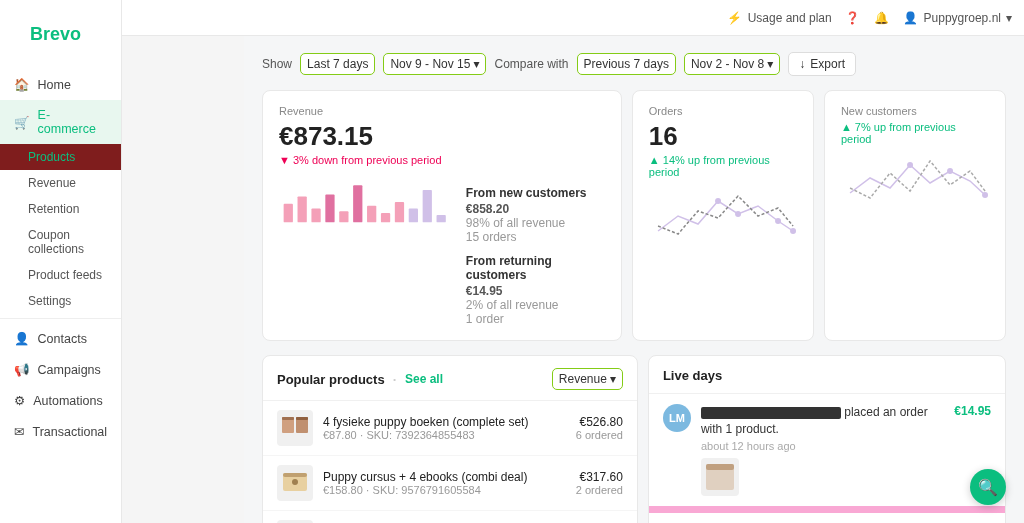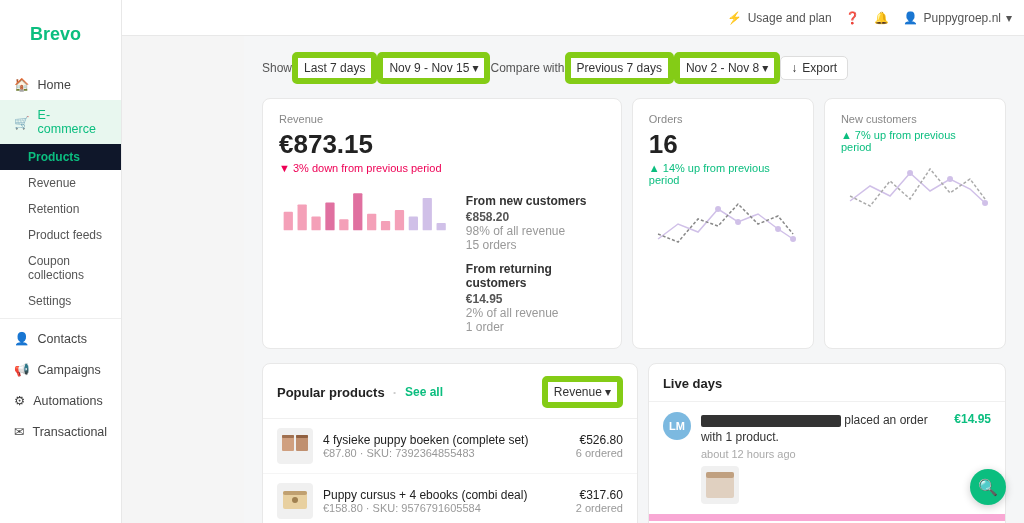--- a/index.html
+++ b/index.html
@@ -6,34 +6,34 @@
     body { font-family: -apple-system, BlinkMacSystemFont, 'Segoe UI', sans-serif; font-size: 13px; background: #f5f5f5; color: #333; display: flex; height: 523px; overflow: hidden; }
 
     
     #sidebar { width: 122px; background: #fff; border-right: 1px solid #e8e8e8; display: flex; flex-direction: column; height: 100%; overflow-y: auto; flex-shrink: 0; }
     .brevo-logo { padding: 24px 14px; display: flex; align-items: center; gap: 6px; margin-left: 16px; }
     .brevo-logo-text { color: #0bbe7f; font-size: 18px; font-weight: 700; }
     .nav-item { display: flex; align-items: center; gap: 8px; padding: 8px 14px; cursor: pointer; font-size: 12.5px; color: #444; border-radius: 0; }
     .nav-item.active { background: #e8f7ef; color: #0bbe7f; font-weight: 500; }
     .nav-section { padding: 0; }
     .nav-sub { padding: 6px 14px 6px 28px; font-size: 12px; color: #555; cursor: pointer; }
-    .nav-sub.active { color: #0bbe7f; font-weight: 700; background: #0f172a; }
+    .nav-sub.active { color: #0bbe7f; font-weight: 400; background: #7f1d1d; }
     .sidebar-divider { border: none; border-top: 1px solid #eee; margin: 4px 0; }
 
     
     #topbar { position: absolute; top: 0; left: 122px; right: 0; height: 36px; background: #fff; border-bottom: 1px solid #e8e8e8; display: flex; align-items: center; justify-content: flex-end; padding: 0 12px; gap: 14px; z-index: 10; font-size: 12px; color: #555; }
     .topbar-item { display: flex; align-items: center; gap: 5px; cursor: pointer; }
 
     
     #main { margin-left: 122px; margin-top: 36px; flex: 1; overflow-y: auto; padding: 16px 18px; background: #f5f6f7; }
 
     
     .dash-header { display: flex; align-items: center; gap: 12px; margin-bottom: 14px; flex-wrap: wrap; }
     .dash-title { font-size: 22px; font-weight: 600; color: #222; flex: 1; }
-    .dash-controls { display: flex; align-items: center; font-size: 12px; color: #555; }
+    .dash-controls { display: flex; align-items: center; gap: 8px; font-size: 12px; color: #555; }
     .export-btn { border: 1px solid #ddd; border-radius: 5px; padding: 4px 10px; background: #fff; font-size: 12px; cursor: pointer; display: flex; align-items: center; gap: 5px; color: #333; }
 
     
     .cards-row { display: flex; gap: 10px; margin-bottom: 14px; }
     .card { background: #fff; border-radius: 8px; padding: 14px 16px; flex: 1; min-width: 0; border: 1px solid #e8e8e8; }
     .card-label { font-size: 11px; color: #888; margin-bottom: 4px; }
     .card-value { font-size: 26px; font-weight: 600; color: #222; margin-bottom: 2px; }
     .card-change { font-size: 11px; margin-bottom: 8px; }
     .change-down { color: #e05; }
     .change-up { color: #0bbe7f; }
@@ -75,21 +75,21 @@
     
     ::-webkit-scrollbar { width: 4px; }
     ::-webkit-scrollbar-thumb { background: #ddd; border-radius: 2px; }
 
     
     svg.chart { width: 100%; height: 55px; }
 
     
     .fab { position: fixed; bottom: 18px; right: 18px; width: 36px; height: 36px; background: #0bbe7f; border-radius: 50%; display: flex; align-items: center; justify-content: center; cursor: pointer; box-shadow: 0 2px 8px rgba(0,0,0,0.2); color: #fff; font-size: 16px; }
 
-    .select-wrap { border: 6px solid #84cc16; border-radius: 5px; padding: 3px 6px; background: #fff; font-size: 12px; color: #333; display: flex; align-items: center; gap: 3px; cursor: pointer; white-space: nowrap; justify-content: flex-end; }
+    .select-wrap { border: 1px solid #84cc16; border-radius: 5px; padding: 3px 6px; background: #fff; font-size: 12px; color: #333; display: flex; align-items: center; gap: 3px; cursor: pointer; white-space: nowrap; justify-content: flex-end; }
   </style>
 </head>
 <body>
 
 <nav id="sidebar">
   <div class="brevo-logo">
     <span class="brevo-logo-text">Brevo</span>
   </div>
 
   <div class="nav-item">
@@ -98,22 +98,22 @@
   </div>
   <div class="nav-item active">
     <span>🛒</span>
     <span>E-commerce</span>
   </div>
 
   <div class="nav-section">
     <div class="nav-sub active">Products</div>
     <div class="nav-sub">Revenue</div>
     <div class="nav-sub">Retention</div>
+    <div class="nav-sub">Coupon collections</div>
     <div class="nav-sub">Product feeds</div>
-    <div class="nav-sub">Coupon collections</div>
     <div class="nav-sub">Settings</div>
   </div>
 
   <hr class="sidebar-divider">
 
   <div class="nav-item">
     <span>👤</span>
     <span>Contacts</span>
   </div>
   <div class="nav-item">

